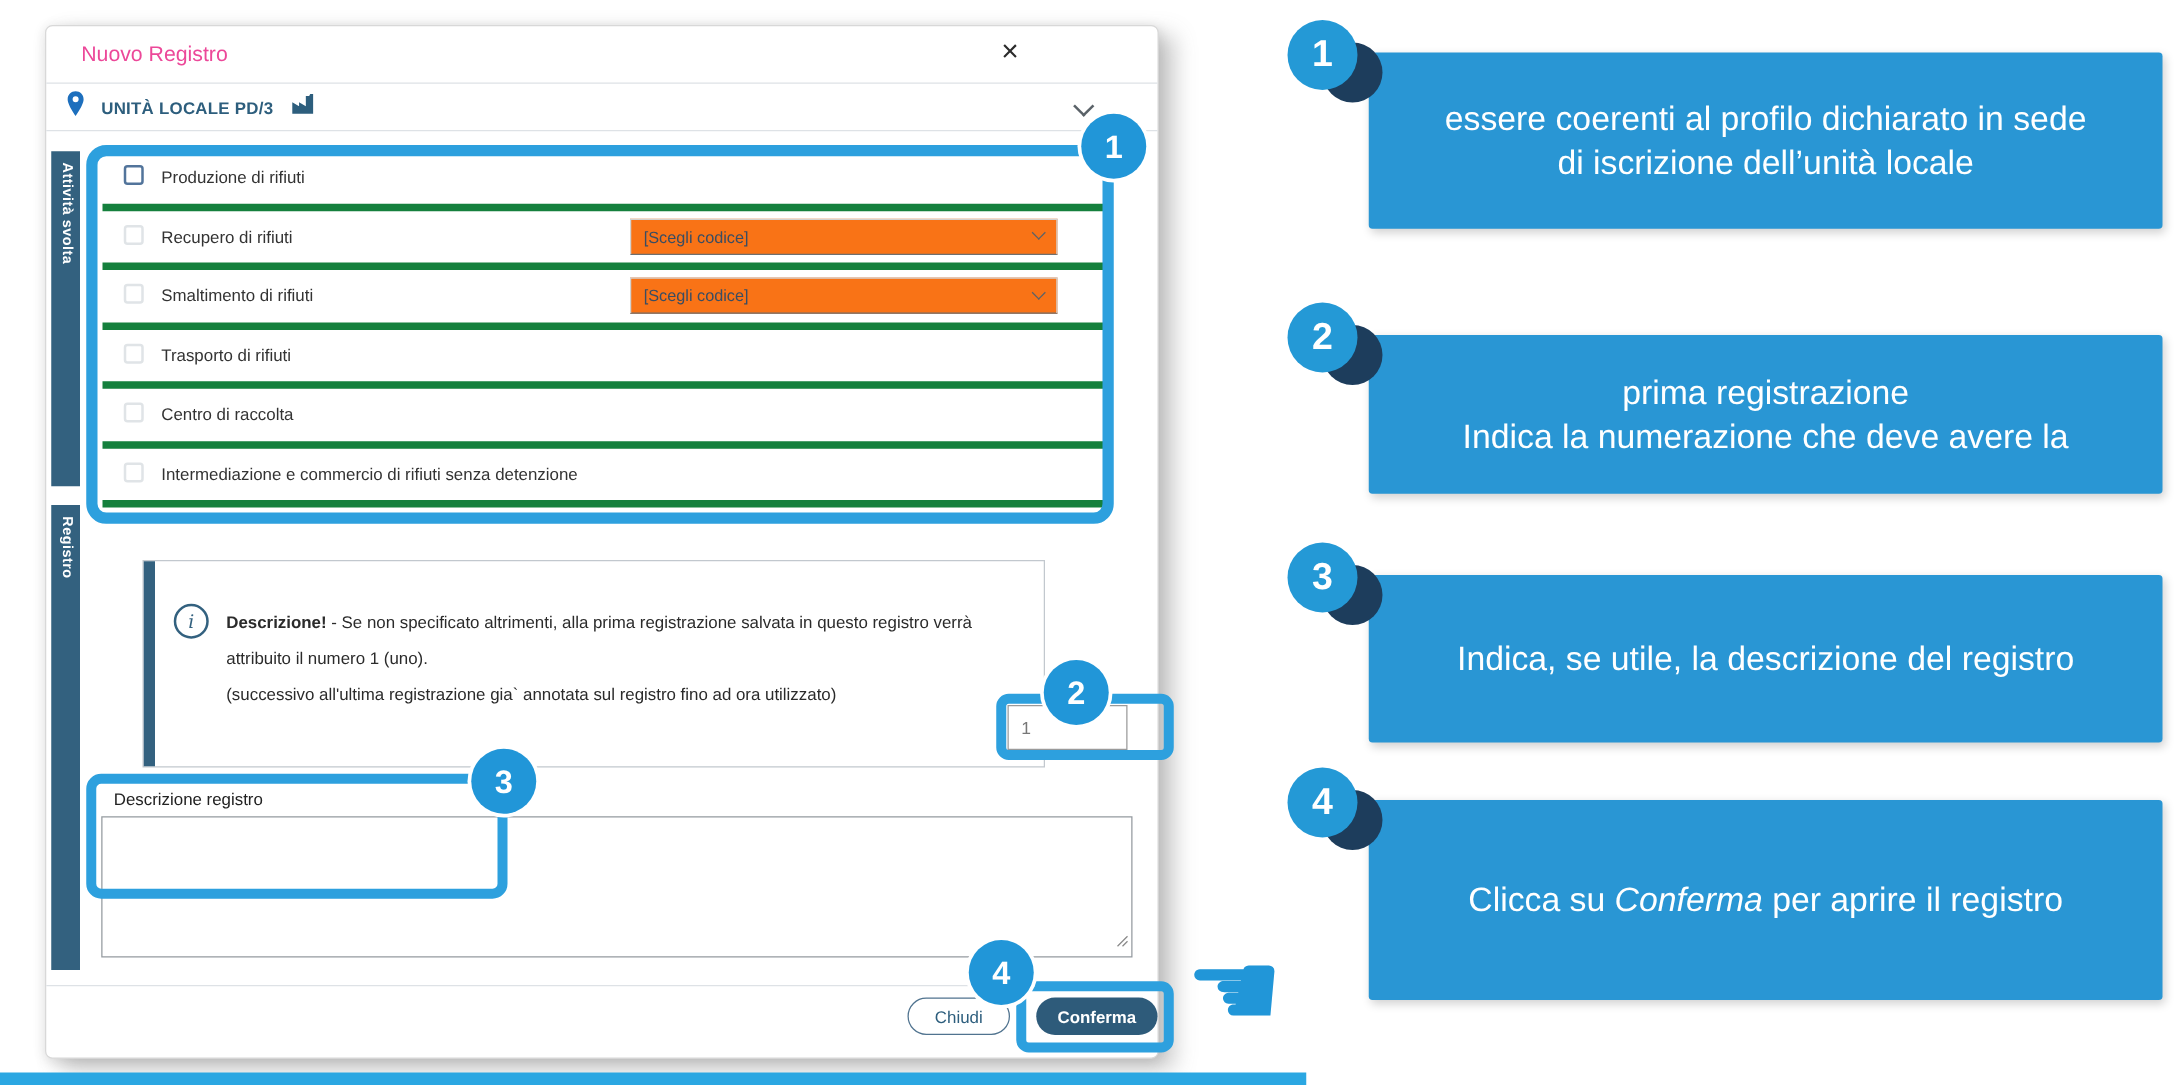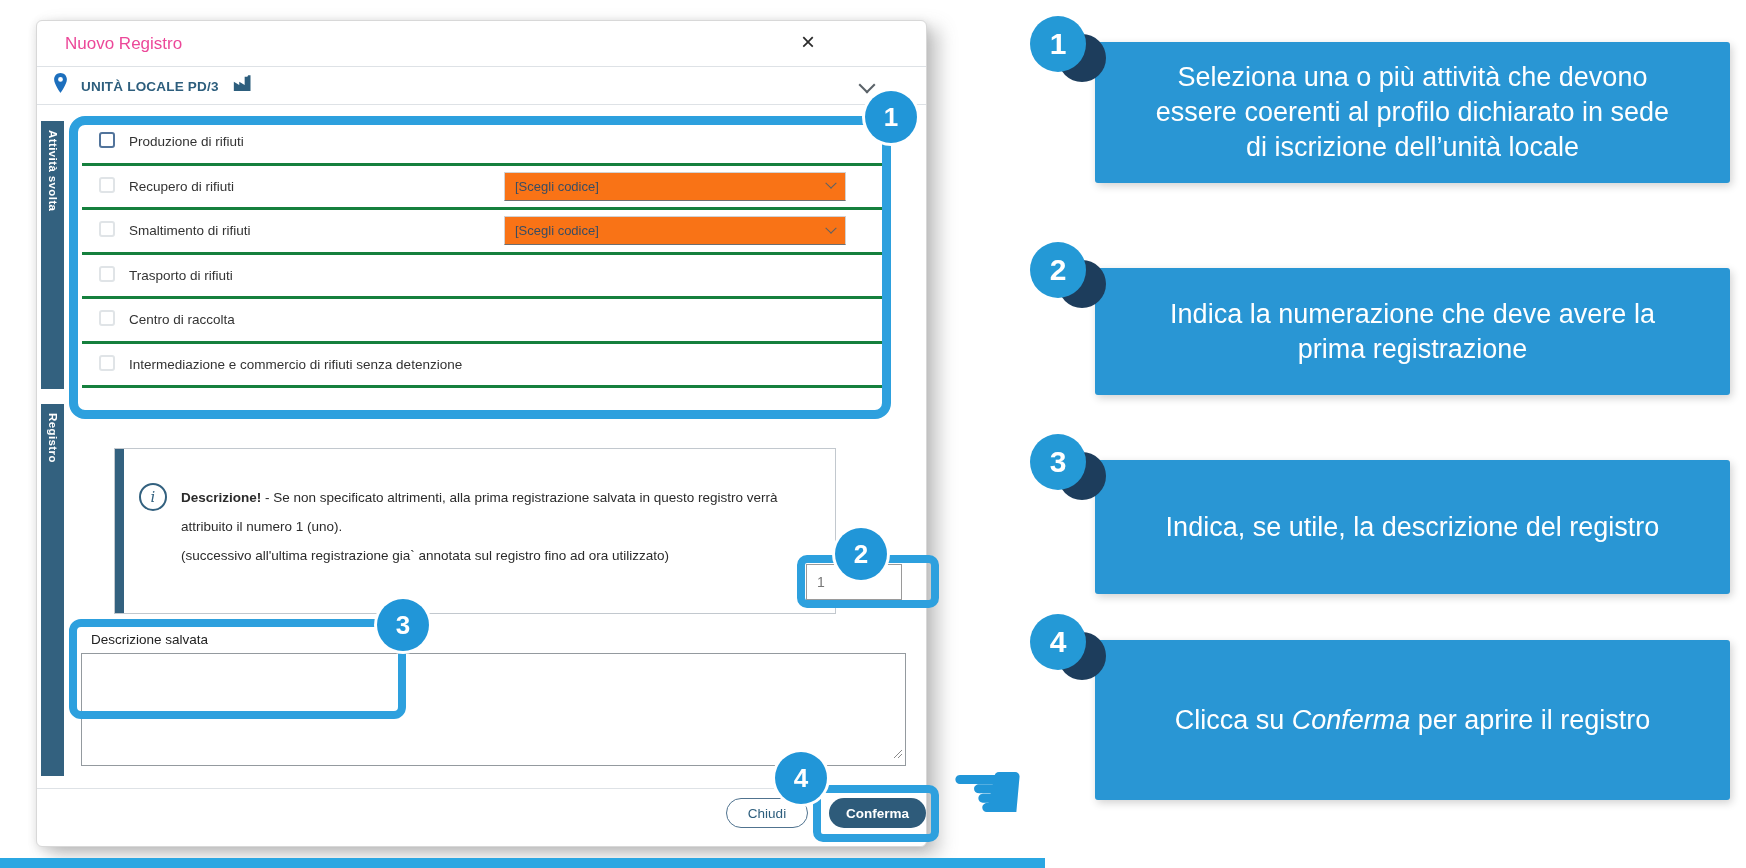--- a/index.html
+++ b/index.html
@@ -21,21 +21,21 @@
   .chev{display:inline-block;width:10px;height:10px;border-right:2px solid #5a6268;border-bottom:2px solid #5a6268;transform:rotate(45deg);}
   .loc-chev{position:absolute;left:824px;top:58px;}
 
   .side{position:absolute;left:4px;width:23px;background:#33617f;color:#fff;font-size:11.5px;font-weight:bold;
         writing-mode:vertical-rl;text-orientation:mixed;line-height:23px;padding-top:9px;letter-spacing:.4px;box-sizing:border-box;}
   .side-a{top:100px;height:268px;}
   .side-r{top:383px;height:372px;}
 
   
   .rows{position:absolute;left:45px;top:100px;width:805px;}
-  .crow{position:relative;height:41.5px;border-bottom:3px solid #15803d;}
+  .crow{position:relative;height:41.5px;border-bottom:6px solid #15803d;}
   .chk{position:absolute;left:17px;top:11px;width:16px;height:16px;border:2px solid #e0e4e7;border-radius:3px;background:#fff;box-sizing:border-box;cursor:pointer;}
   .crow:first-child .chk{border-color:#52749b;}
   .rlabel{position:absolute;left:47px;top:13px;font-size:13.5px;color:#333;}
   .rselect{position:absolute;left:422px;top:6px;width:342px;height:29px;background:#f97316;
            border:1px solid #d2d2d2;border-bottom:1px solid #6f6f6f;box-sizing:border-box;
            display:flex;align-items:center;padding:0 10px;font-size:13px;color:#394d63;cursor:pointer;}
   .rselect .chev{margin-left:auto;width:7px;height:7px;border-width:1.7px;transform:rotate(45deg) translate(-2px,-2px);}
 
   
   .hl{position:absolute;border:9px solid #2da0de;border-radius:16px;box-sizing:border-box;pointer-events:none;}
@@ -152,21 +152,21 @@
     <div class="notice">
       <span class="notice-info">i</span>
       <div class="notice-text">
         <div><b class="att">Descrizione!</b><span> - Se non specificato altrimenti, alla prima registrazione salvata in questo registro verrà</span></div>
         <div>attribuito il numero 1 (uno).</div>
         <div>(successivo all'ultima registrazione gia` annotata sul registro fino ad ora utilizzato)</div>
       </div>
     </div>
     <div class="num-input">1</div>
 
-    <div class="desc-label">Descrizione salvata</div>
+    <div class="desc-label">Descrizione registro</div>
     <div class="desc-area">
       <span class="resize-h">
         <svg width="10" height="10" viewBox="0 0 10 10">
             <path d="M9 1L1 9M9 5L5 9" stroke="#8a8a8a" stroke-width="1" fill="none"></path>
           </svg>
       </span>
     </div>
 
     <div class="hdiv footer-div"></div>
     <div class="btn btn-chiudi">Chiudi</div>
@@ -179,30 +179,29 @@
     <div class="badge b1">1</div>
     <div class="badge b2">2</div>
     <div class="badge b3">3</div>
     <div class="badge b4">4</div>
   </div>
 
   <div class="hand">☚</div>
   <div class="bottom-bar"></div>
 
   <div class="co co1">
-    <div>Seleziona una o più attività che devono</div>
     <div>essere coerenti al profilo dichiarato in sede</div>
     <div>di iscrizione dell’unità locale</div>
   </div>
   <div class="cnavy cn1"></div>
   <div class="cbadge cb1">1</div>
 
   <div class="co co2">
+    <div>prima registrazione</div>
     <div>Indica la numerazione che deve avere la</div>
-    <div>prima registrazione</div>
   </div>
   <div class="cnavy cn2"></div>
   <div class="cbadge cb2">2</div>
 
   <div class="co co3">
     <div>Indica, se utile, la descrizione del registro</div>
   </div>
   <div class="cnavy cn3"></div>
   <div class="cbadge cb3">3</div>
 

